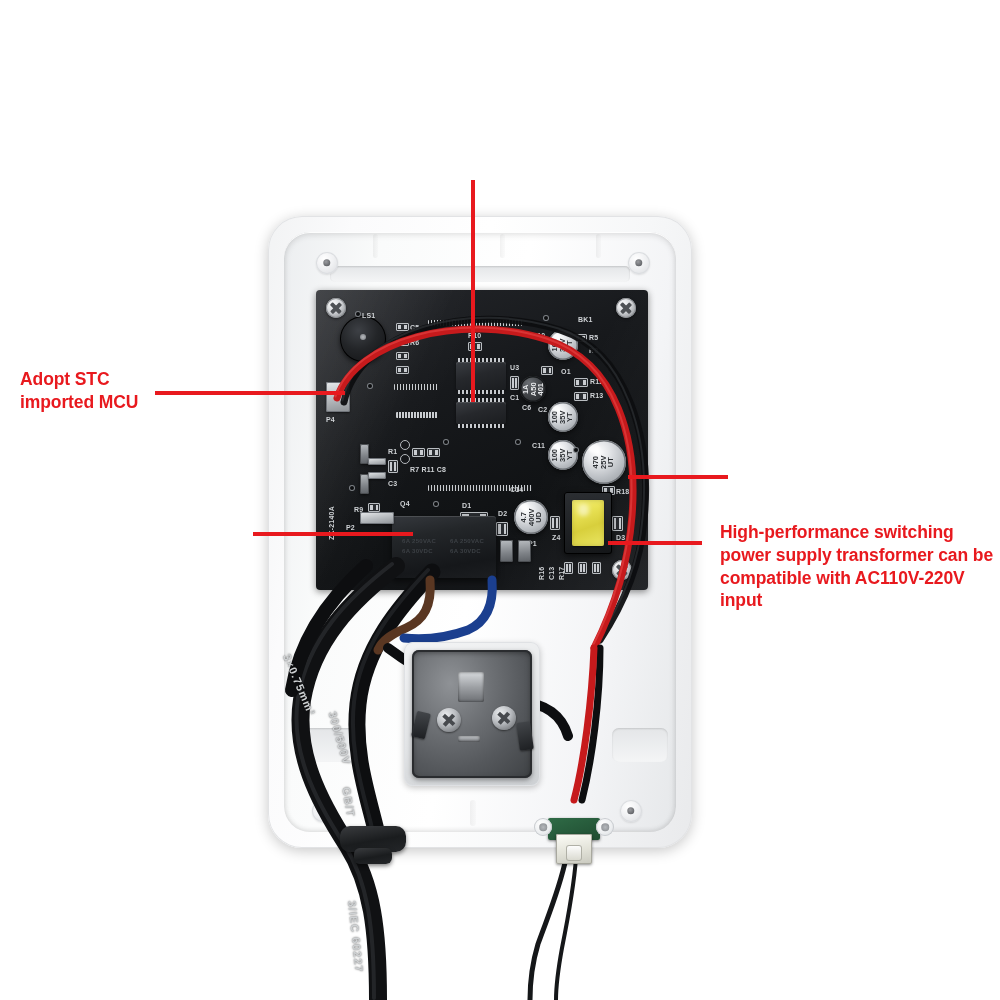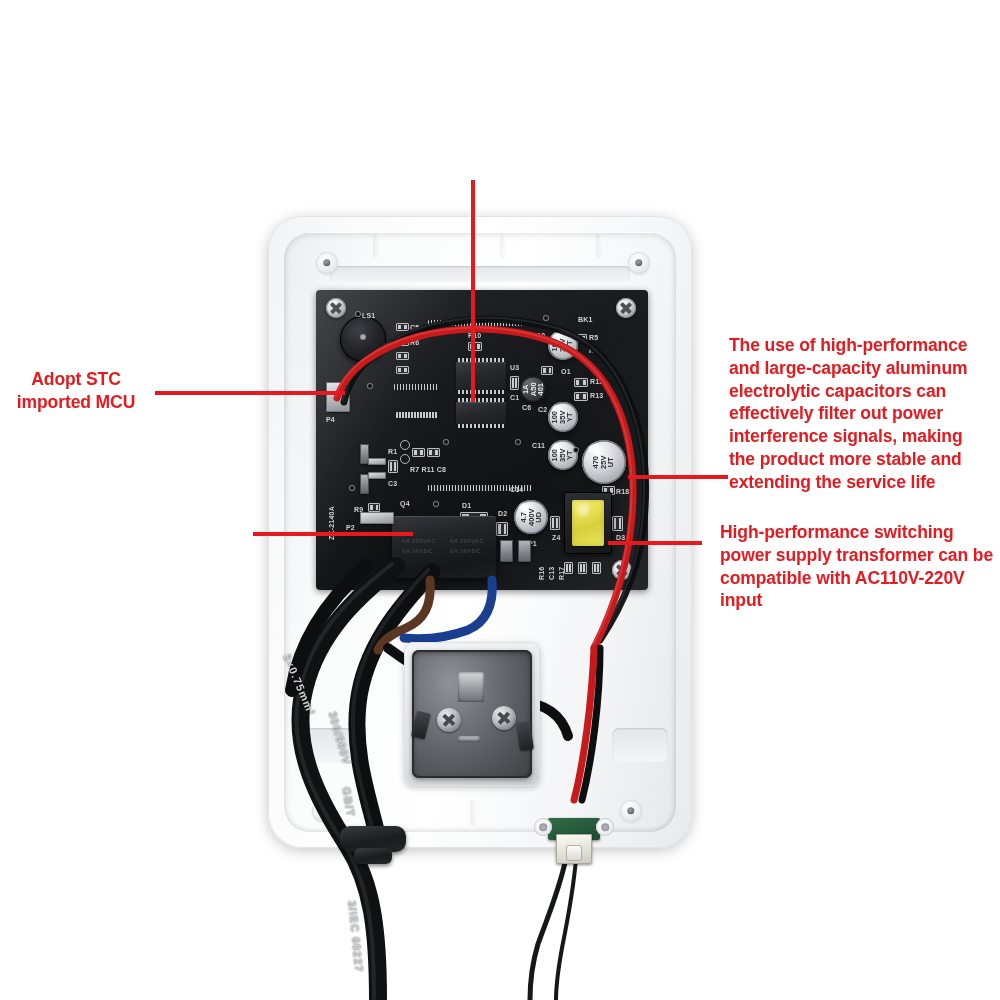--- a/index.html
+++ b/index.html
@@ -16,21 +16,21 @@
   
   .anno {
     position: absolute;
     color: #e8191e;
     font-weight: 700;
     font-size: 17.5px;
     line-height: 1.30;
     letter-spacing: -0.1px;
     white-space: pre-line;
   }
-  .anno.right-al { text-align: center; }
+  .anno.right-al { text-align: left; margin-left: 20px; }
   .anno.left-al  { text-align: left; }
 
   
   .leader { position: absolute; background: #e8191e; }
   .leader.h { height: 4px; }
   .leader.v { width: 4px; }
 
   
   .enclosure {
     position: absolute;
@@ -567,26 +567,19 @@
 
   <div class="leader h" style="left:628px; top:475px; width:100px;"></div>
 
   <div class="leader h" style="left:608px; top:541px; width:94px;"></div>
 
 
   <div class="anno right-al" style="left:0px; top:368px; width:152px;">Adopt STC
 imported MCU</div>
 
 
-  <div class="anno left-al" style="left:729px; top:334px; width:268px;">The use of high-performance
-and large-capacity aluminum
-electrolytic capacitors can
-effectively filter out power
-interference signals, making
-the product more stable and
-extending the service life</div>
 
   <div class="anno left-al" style="left:720px; top:521px; width:300px;">High-performance switching
 power supply transformer can be
 compatible with AC110V-220V
 input</div>
 
 </div>
 
 </body></html>

